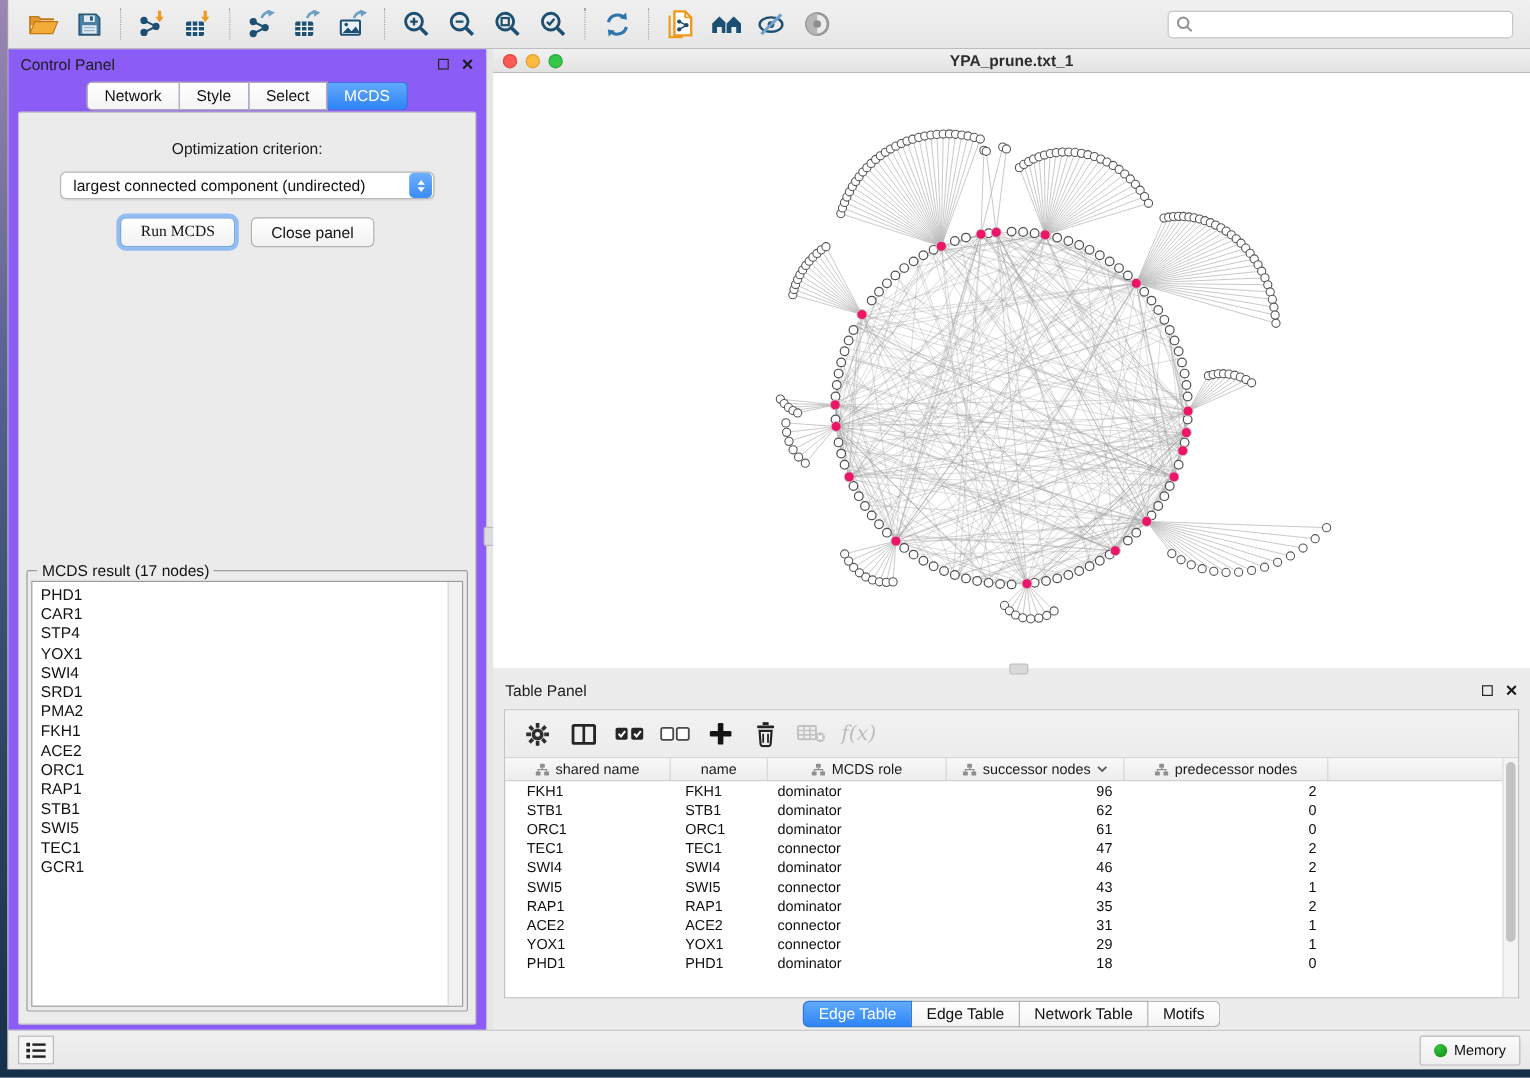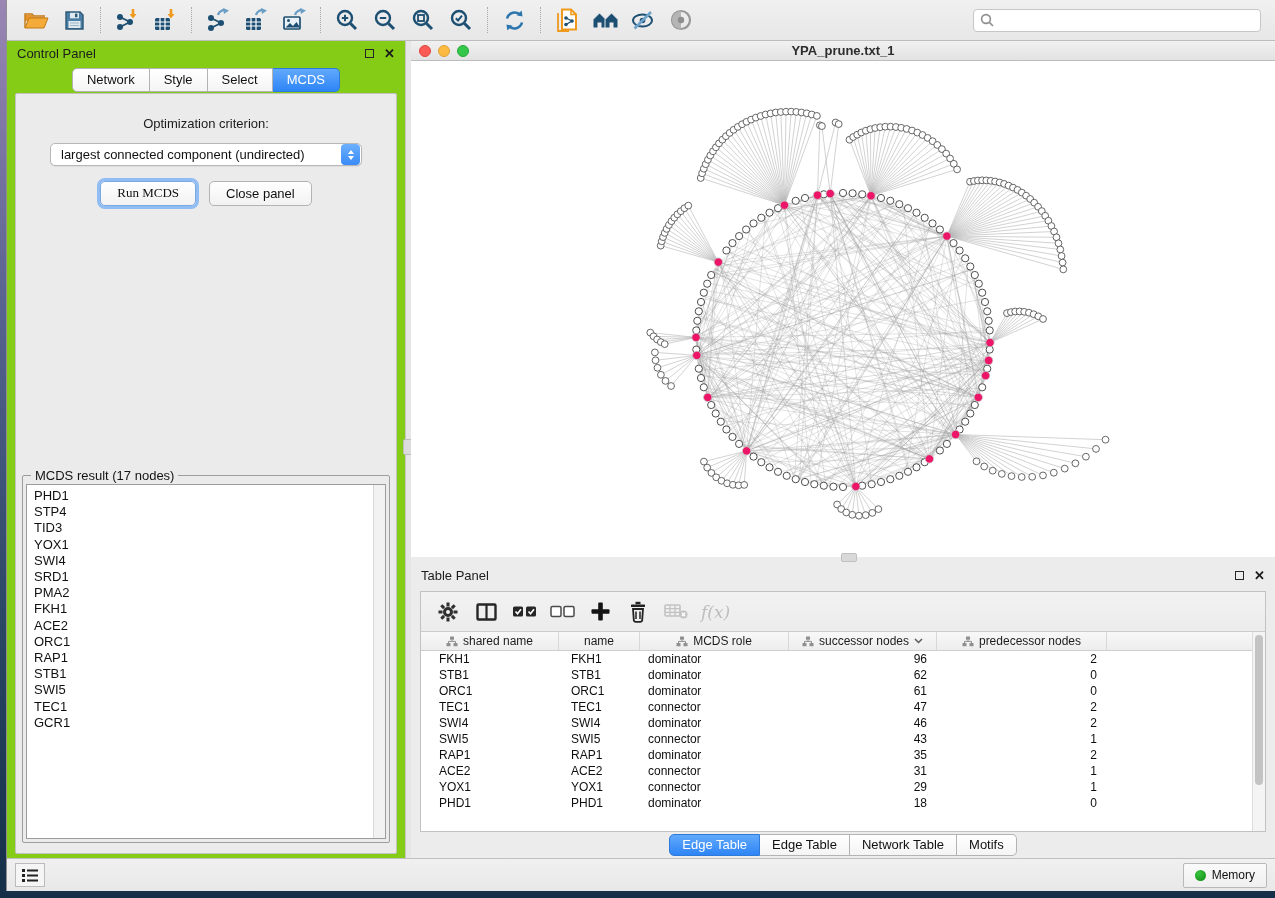--- a/index.html
+++ b/index.html
@@ -13,21 +13,21 @@
   #toolbar { height:41px; background:linear-gradient(#f0f0f0,#e7e7e7); border-bottom:1px solid #bdbdbd; display:flex; align-items:center; padding:0 10px; flex:0 0 auto; }
   .tbtn { width:38px; height:32px; display:flex; align-items:center; justify-content:center; background:transparent; border:none; cursor:pointer; }
   .tsep { width:1px; height:26px; border-left:1px dotted #a8a8a8; margin:0 7px; }
   #search-wrap { margin-left:auto; margin-right:4px; width:288px; height:23px; background:#fff; border:1px solid #c6c6c6; border-radius:4px; display:flex; align-items:center; padding:0 6px; }
   #search-wrap input { border:none; outline:none; flex:1; font:12px "Liberation Sans",sans-serif; background:transparent; margin-left:5px; }
 
   
   #main { flex:1; display:flex; min-height:0; position:relative; }
 
   
-  #control-panel { width:398px; flex:0 0 auto; background:#84cc16; display:flex; flex-direction:column; }
+  #control-panel { width:398px; flex:0 0 auto; background:#8b5cf6; display:flex; flex-direction:column; }
   .panel-titlebar { height:24px; display:flex; align-items:center; padding:0 10px; flex:0 0 auto; }
   .panel-title { font-size:13px; color:#1c1c1c; }
   .panel-winbtns { margin-left:auto; display:flex; gap:10px; align-items:center; }
   .float-box { width:9px; height:9px; border:1.6px solid #262626; display:inline-block; cursor:pointer; }
   .close-x { font-size:13px; font-weight:bold; color:#1a1a1a; line-height:9px; cursor:pointer; }
 
   .seg { display:inline-flex; }
   .seg .segbtn { background:linear-gradient(#ffffff,#f4f4f4); border:1px solid #b3b3b3; border-left:none; padding:3px 14px 4px; font:13px "Liberation Sans",sans-serif; color:#111; cursor:pointer; }
   .seg .segbtn:first-child { border-left:1px solid #b3b3b3; border-radius:5px 0 0 5px; }
   .seg .segbtn:last-child { border-radius:0 5px 5px 0; }
@@ -282,22 +282,22 @@
         </div>
         <div id="btn-row">
           <button class="push-btn focused">Run MCDS</button>
           <button class="push-btn">Close panel</button>
         </div>
         <div id="mcds-fieldset">
           <span id="mcds-legend">MCDS result (17 nodes)</span>
           <div id="mcds-list">
             <div id="mcds-items">
               <div>PHD1</div>
+              <div>CAR1</div>
               <div>STP4</div>
-              <div>TID3</div>
               <div>YOX1</div>
               <div>SWI4</div>
               <div>SRD1</div>
               <div>PMA2</div>
               <div>FKH1</div>
               <div>ACE2</div>
               <div>ORC1</div>
               <div>RAP1</div>
               <div>STB1</div>
               <div>SWI5</div>

